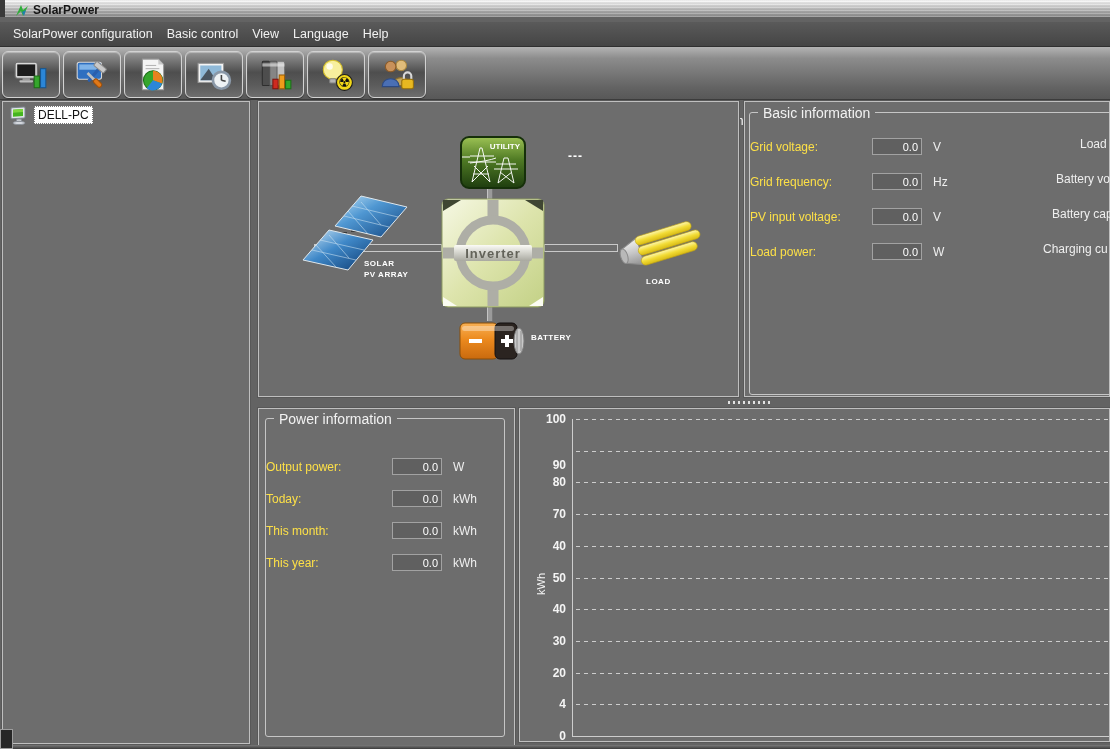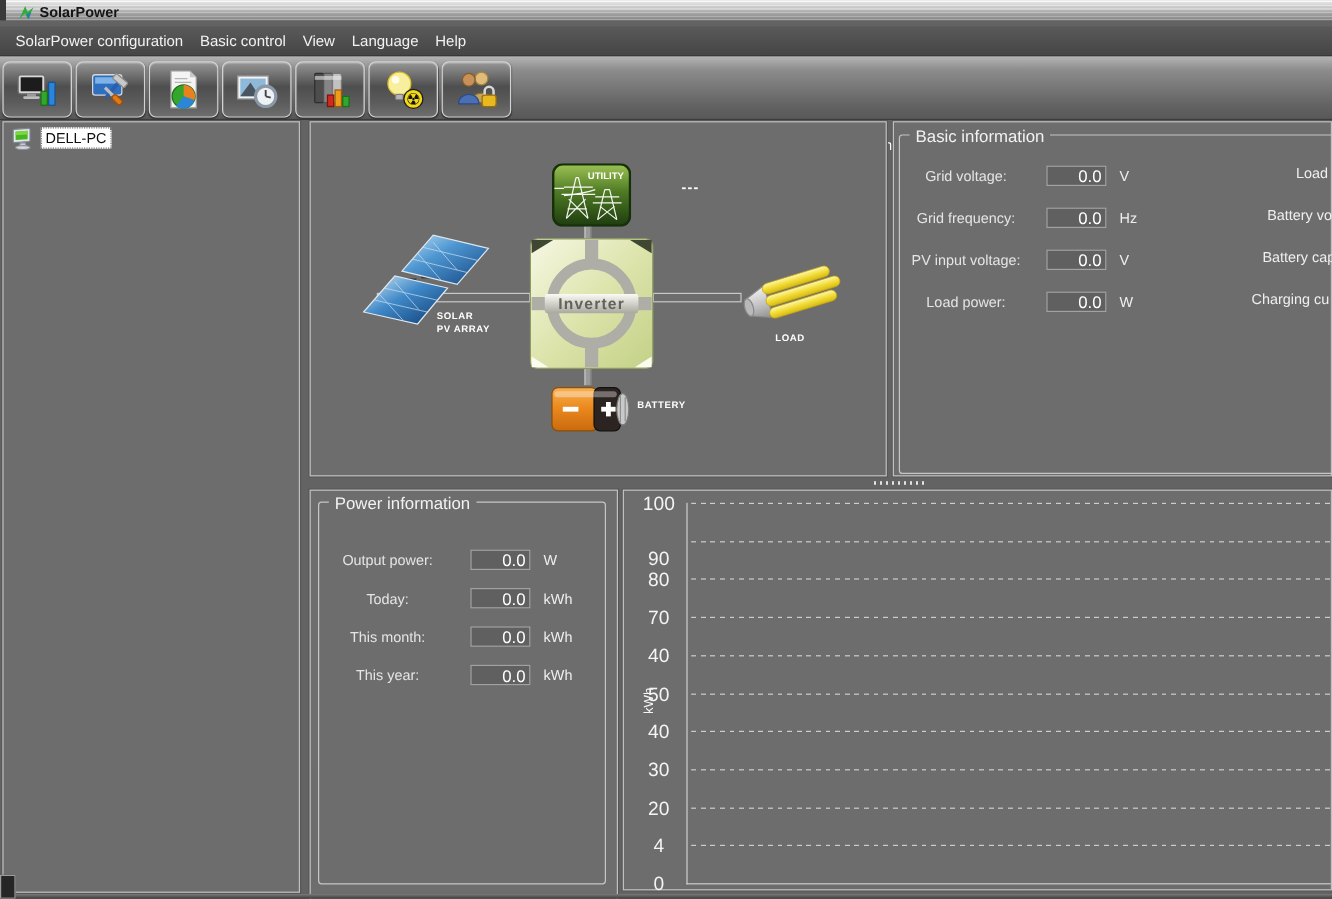--- a/index.html
+++ b/index.html
@@ -52,41 +52,41 @@
     box-shadow:0 0 0 1px #585858;
   }
   .fieldset{
     position:absolute;border:1px solid #c6c6c6;border-radius:3px;box-sizing:border-box;
   }
   .fs-title{
     position:absolute;top:-8px;left:8px;background:#6d6d6d;padding:0 5px;
     font-size:14px;color:#f2f2f2;white-space:nowrap;
   }
   .frow{position:absolute;height:19px;display:flex;align-items:center;}
-  .flabel{display:inline-block;text-align:center;font-size:12px;color:#e5e5e5;white-space:nowrap;}
+  .flabel{display:inline-block;text-align:left;font-size:12px;color:#fde047;white-space:nowrap;}
   .fvalue{
     width:42px;height:15px;margin-left:12px;background:#606060;border:1px solid #a2a2a2;
-    color:#ffffff;font-size:14px;text-align:right;padding:0 3px;
+    color:#ffffff;font-size:11px;text-align:right;padding:0 3px;
     font-family:"Liberation Sans",sans-serif;
   }
   .funit{margin-left:11px;font-size:12px;color:#efefef;}
   .frag{position:absolute;font-size:12px;color:#efefef;white-space:nowrap;}
   
   .tree-item{position:absolute;left:6px;top:3px;display:flex;align-items:center;cursor:pointer;}
   .tree-label{
     margin-left:3px;background:#ffffff;color:#101010;font-size:12px;
     padding:1px 3px;border:1px dotted #777;
   }
   
   .dg-label{position:absolute;color:#ffffff;font-size:8px;font-weight:bold;letter-spacing:.5px;line-height:11px;white-space:nowrap;}
   .pipe{position:absolute;height:8px;border:1px solid #c9c9c9;box-sizing:border-box;}
   .vconn{position:absolute;width:6px;background:#9a9a9a;border-left:1px solid #c4c4c4;border-right:1px solid #787878;box-sizing:border-box;}
   .dashes{position:absolute;color:#ffffff;font-size:12px;font-weight:bold;letter-spacing:1px;}
   
-  .ytick{position:absolute;left:12px;width:34px;text-align:center;font-size:16px;color:#f4f4f4;}
+  .ytick{position:absolute;left:12px;width:34px;text-align:right;font-size:12px;color:#f4f4f4;font-weight:bold;}
   .gridline{
     position:absolute;left:56px;width:533px;height:1px;
     background-image:repeating-linear-gradient(90deg,#cdcdcd 0 4px,transparent 4px 8px);
   }
   .axis-v{position:absolute;left:52px;top:10px;width:1px;height:318px;background:#cdcdcd;}
   .axis-h{position:absolute;left:52px;top:327px;width:537px;height:1px;background:#cdcdcd;}
   .ylab{
     position:absolute;left:6px;top:169px;font-size:11px;color:#f4f4f4;
     transform:rotate(-90deg);transform-origin:center;width:30px;text-align:center;
   }

